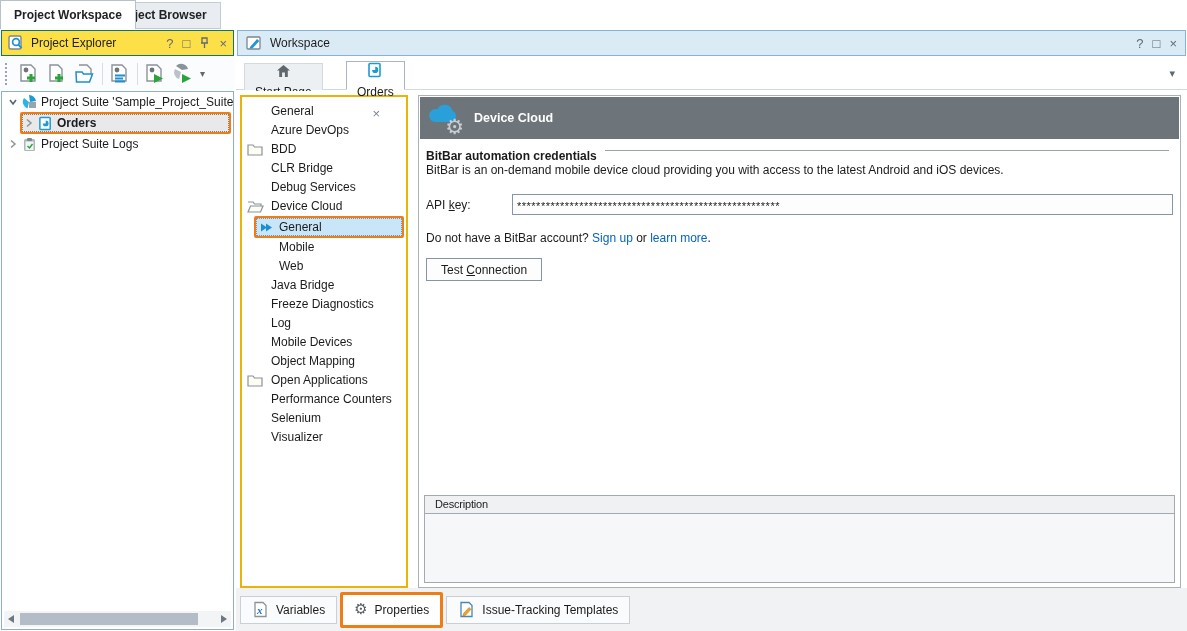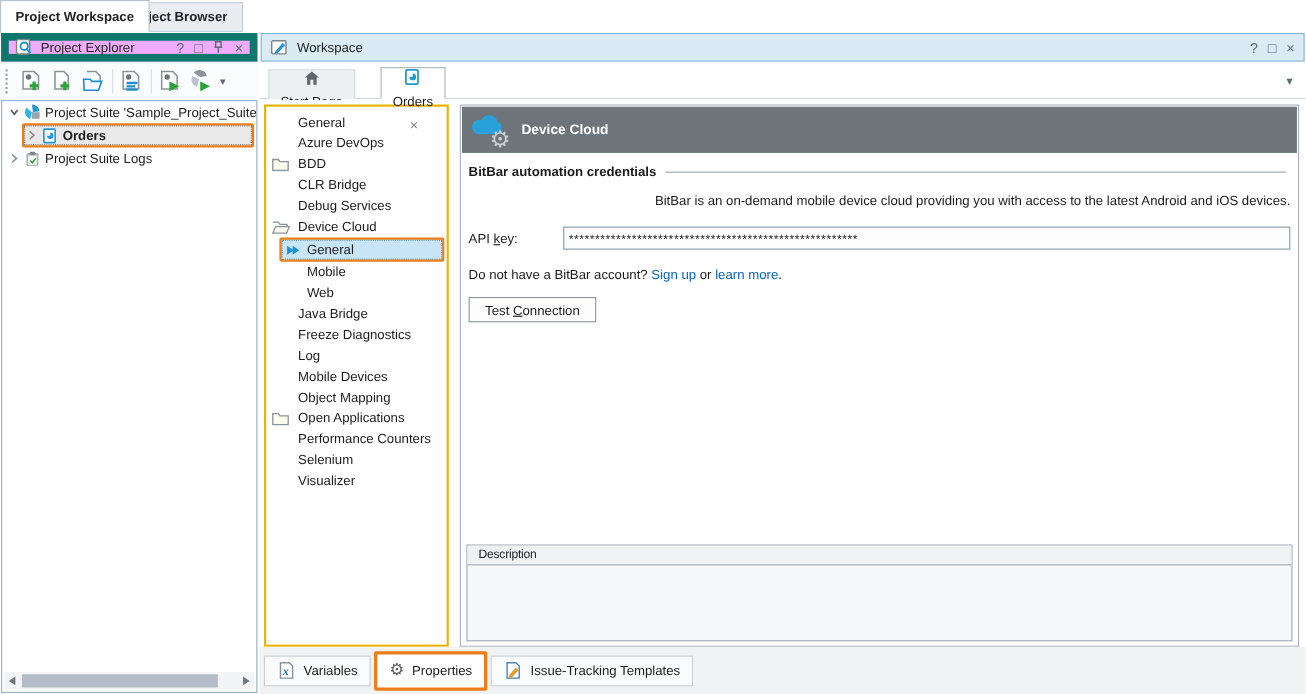--- a/index.html
+++ b/index.html
@@ -16,21 +16,21 @@
   .top-tab { position:absolute; top:2px; height:27px; line-height:25px; padding:0 13px;
     background:#e9edf2; border:1px solid #c3ccd5; color:#222; cursor:default; }
   .top-tab.active { top:0; height:29px; line-height:28px; background:#ffffff;
     border:1px solid #b7c1cb; border-bottom:none; z-index:2; }
   .top-tab.t0 { left:0; }
   .top-tab.t1 { left:104px; }
 
   
   .left-panel { position:absolute; left:0; top:29px; width:235px; bottom:0; background:#fcfdfe; }
   .pe-header { position:absolute; left:1px; right:1px; top:1px; height:26px;
-    background:#f0abfc; border:7px solid #0f766e; display:flex; align-items:center; padding:0 6px; }
+    background:#fde047; border:1px solid #0f766e; display:flex; align-items:center; padding:0 6px; }
   .pe-title { margin-left:6px; color:#222; flex:0 0 auto; }
   .win-btns { margin-left:auto; display:flex; align-items:center; gap:9px; color:#5f6a73; font-size:13px; }
   .win-btn { cursor:default; line-height:1; }
   .pe-toolbar { position:absolute; left:1px; right:1px; top:28px; height:33px; background:#fbfcfd;
     display:flex; align-items:center; padding-left:4px; }
   .grip { width:4px; height:22px; border-left:2px dotted #9aa4ae; margin-right:6px; }
   .tb-btn { width:28px; height:26px; display:flex; align-items:center; justify-content:center; position:relative; }
   .tb-sep { width:1px; height:22px; background:#d7dde2; margin:0 3px; }
   .tb-caret { color:#5f6a73; font-size:10px; margin-left:3px; }
 
@@ -84,24 +84,24 @@
   .main-panel { position:absolute; left:182px; right:6px; top:4px; bottom:0;
     border:1px solid #a7b2bd; background:#ffffff; }
   .dc-banner { margin:1px; height:42px; background:#6d757a; display:flex; align-items:center;
     padding-left:6px; position:relative; }
   .dc-icon { position:relative; width:40px; height:34px; }
   .dc-icon .gear { position:absolute; right:2px; bottom:-3px; font-size:21px; line-height:1;
     color:#c9ced3; font-family:"DejaVu Sans", sans-serif; }
   .dc-title { color:#ffffff; font-weight:bold; font-size:12.5px; margin-left:8px; }
 
   .opt-body { padding:9px 7px 0 7px; }
-  .sec-title-row { display:flex; align-items:center; }
+  .sec-title-row { display:flex; }
   .sec-title { font-weight:bold; white-space:nowrap; }
   .sec-rule { flex:1; height:1px; background:#9ba3a9; margin:1px 4px 0 8px; }
-  .opt-para { margin-top:12px;text-align:right; }
+  .opt-para { margin-top:0; }
   .api-row { margin-top:17px; display:flex; align-items:center;gap:20px; }
   .api-label { width:66px; flex:0 0 auto; }
   .mn { text-decoration:underline; }
   .api-input { flex:1; height:21px; border:1px solid #8496a5; background:#fdfdfe;
     font-family:"Liberation Sans", sans-serif; font-size:11px; letter-spacing:0.5px;
     padding:3px 4px 0 4px; color:#222; }
   .acct-line { margin-top:16px; }
   .lnk { color:#0563c1; cursor:pointer; }
   .test-btn { margin-top:13px; height:23px; min-width:110px; padding:0 14px;
     background:#fdfdfd; border:1px solid #8496a5; font-family:"Liberation Sans", sans-serif;

